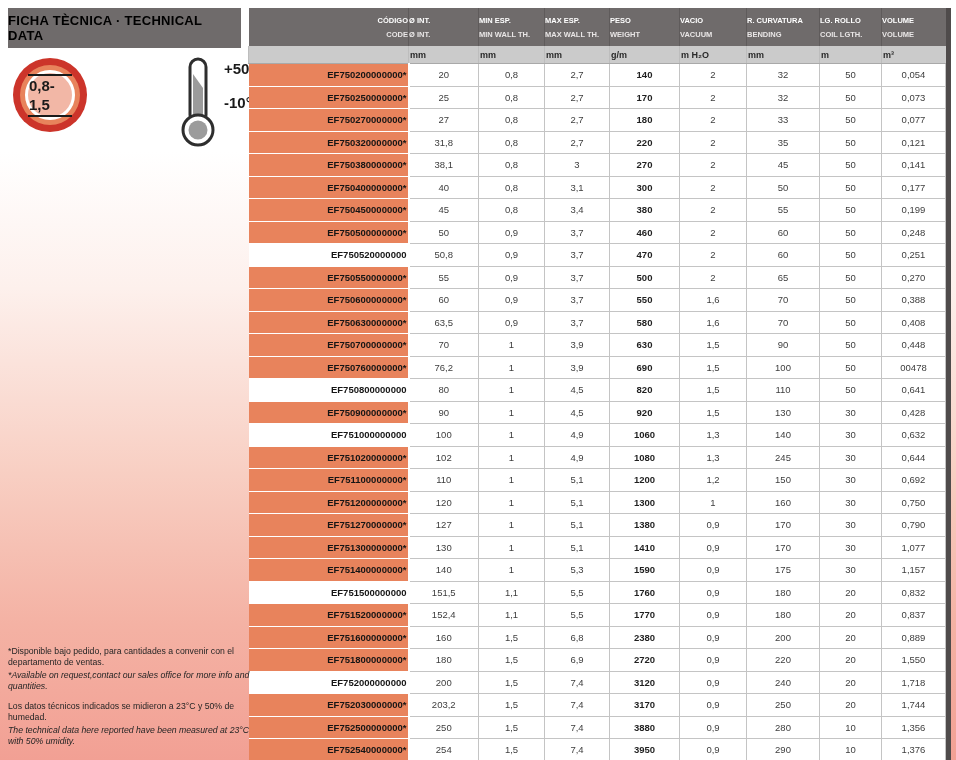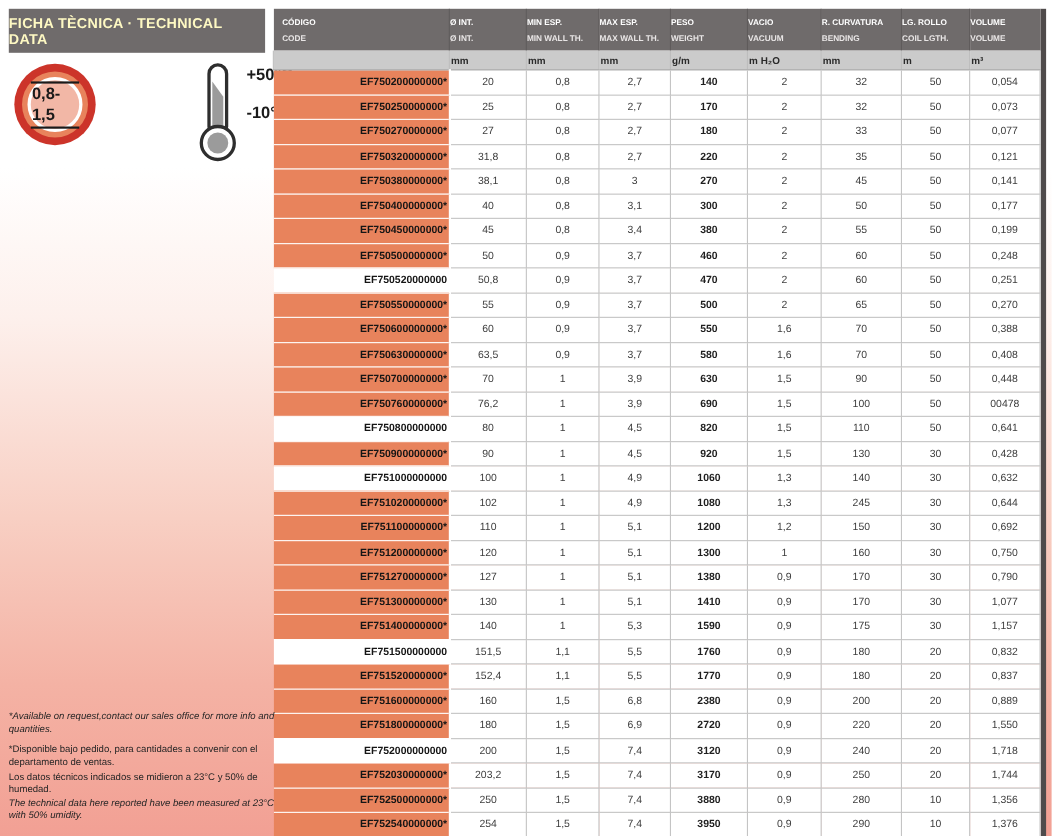--- a/index.html
+++ b/index.html
@@ -4,21 +4,21 @@
 <style>
   html,body{margin:0;padding:0;}
   body{
     width:956px;height:760px;position:relative;overflow:hidden;
     font-family:"Liberation Sans",sans-serif;
     background:linear-gradient(180deg,#ffffff 0%,#ffffff 20%,#fdf0ec 38%,#f8cfc3 62%,#f4b2a4 82%,#f2a094 100%);
   }
   
   .title-box{
     position:absolute;left:8px;top:8px;width:233px;height:40px;background:#6f6b6b;
-    color:#fef9c3;display:flex;align-items:center;justify-content:center;
+    color:#000000;display:flex;align-items:center;justify-content:center;
     font-weight:bold;font-size:13px;letter-spacing:.3px;
   }
   
   .badge{
     position:absolute;left:25px;top:70px;width:44px;height:44px;border-radius:50%;
     background:#f2b7a6;border:3px solid #ffffff;
     box-shadow:0 0 0 5px #e8835c,0 0 0 12px #cc342a;
     display:flex;align-items:center;justify-content:center;
   }
   .badge span{
@@ -30,21 +30,21 @@
   .temp-max{position:absolute;left:224px;top:60px;font-weight:bold;font-size:15px;color:#1a1a1a;}
   .temp-min{position:absolute;left:224px;top:94px;font-weight:bold;font-size:15px;color:#1a1a1a;}
   
   .table-wrap{position:absolute;left:248px;top:8px;border-right:5px solid #4f4b4b;}
   table{border-collapse:collapse;table-layout:fixed;width:697px;}
   thead th{
     background:#6f6b6b;color:#ffffff;height:38px;padding:0;
     font-size:7.5px;font-weight:bold;text-align:left;vertical-align:middle;
     border-left:1px solid #5f5b5b;
   }
-  thead th.code-h{text-align:left;padding-left:8px;border-left:none;}
+  thead th.code-h{text-align:right;padding-left:8px;border-left:none;}
   .th-es{margin-bottom:5px;}
   .th-en{color:#e9e6e6;}
   tr.units td{
     background:#cbcbcb;height:15px;font-size:9px;font-weight:bold;color:#2a2a2a;
     text-align:left;border-left:1px solid #bdbdbd;border-bottom:1px solid #a9a9a9;
   }
   tbody td{height:19.5px;font-size:9.5px;}
   tbody td.code{
     background:#ffffff;font-weight:bold;color:#151515;text-align:right;padding-left:8px;
     border-bottom:1px solid #ffffff;border-right:2px solid #ffffff;
@@ -484,17 +484,17 @@
           <td class="val col4">0,9</td>
           <td class="val col5">290</td>
           <td class="val col6">10</td>
           <td class="val col7">1,376</td>
         </tr>
       </tbody>
   </table>
 </div>
 
 <div class="footnotes">
+  <p class="fn">*Disponible bajo pedido, para cantidades a convenir con el departamento de ventas.</p>
   <p class="fn it">*Available on request,contact our sales office for more info and quantities.</p>
-  <p class="fn">*Disponible bajo pedido, para cantidades a convenir con el departamento de ventas.</p>
   <p class="fn">Los datos técnicos indicados se midieron a 23°C y 50% de humedad.</p>
   <p class="fn it">The technical data here reported have been measured at 23°C with 50% umidity.</p>
 </div>
 
 </body></html>

